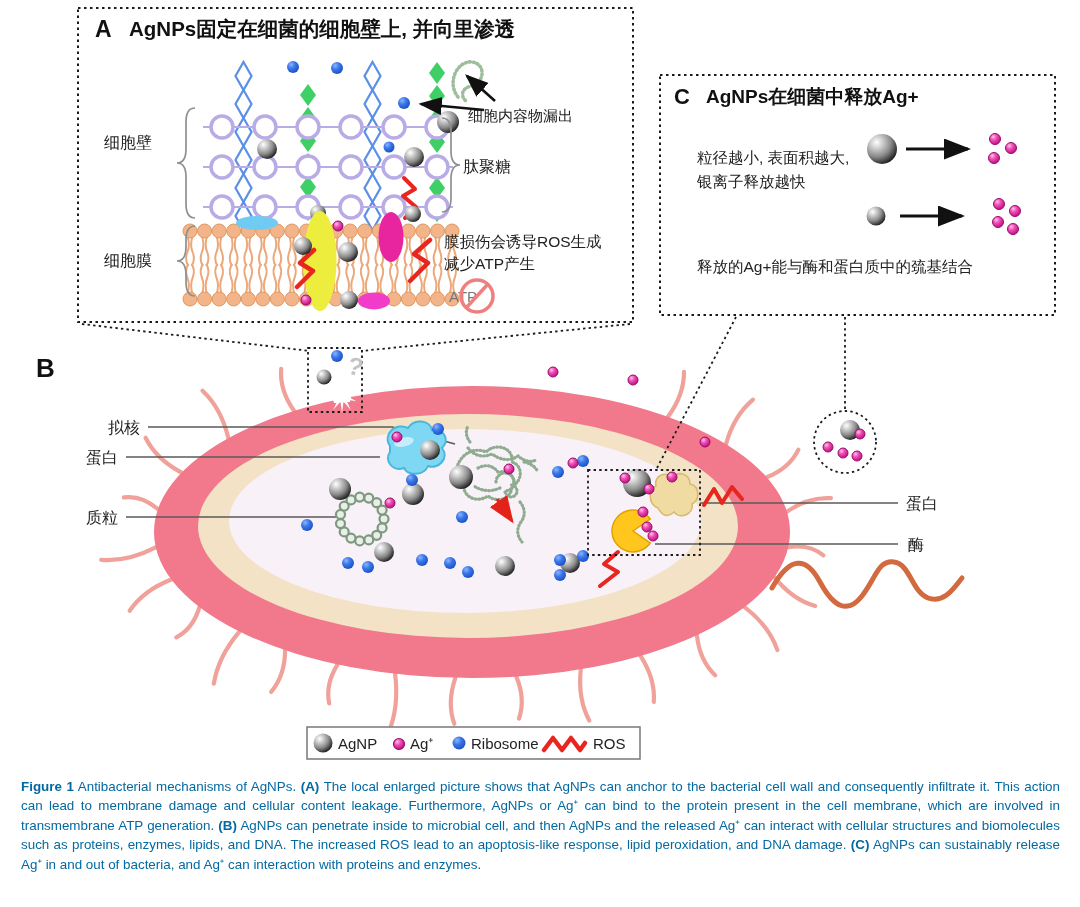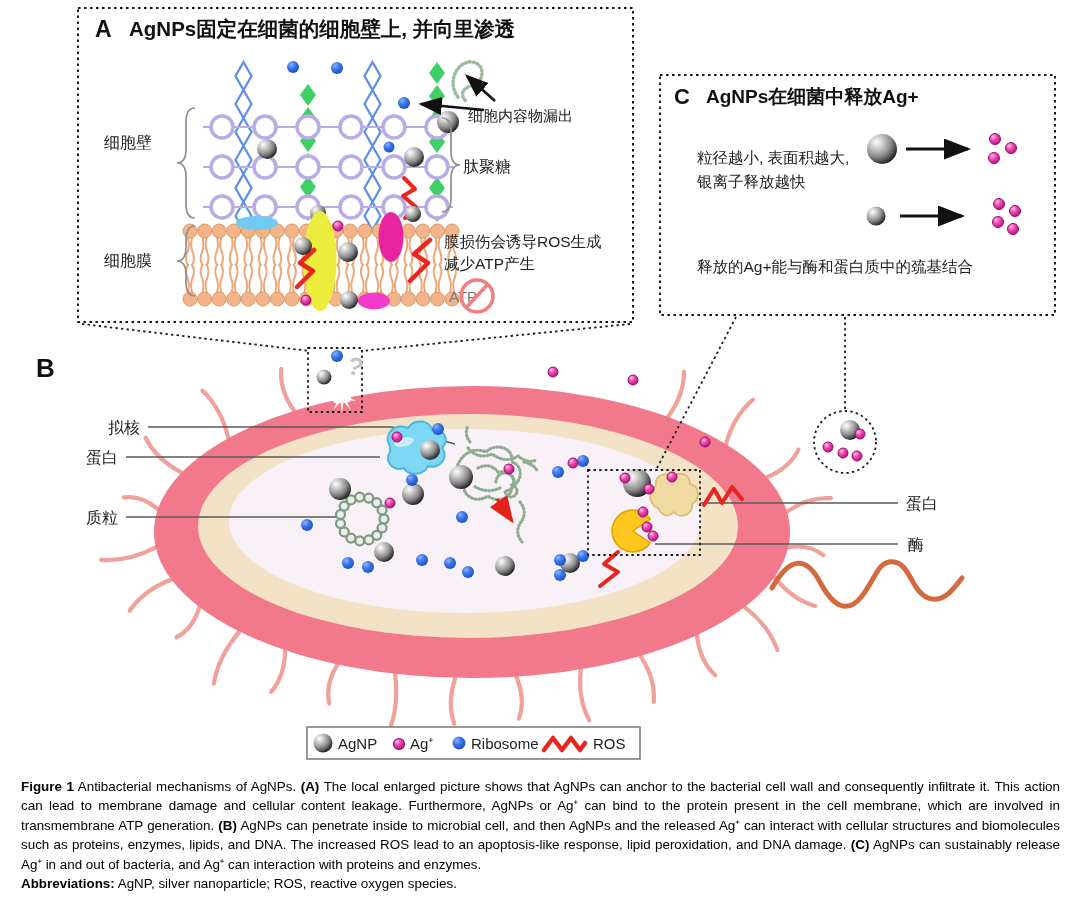--- a/index.html
+++ b/index.html
@@ -1,20 +1,20 @@
 <!DOCTYPE html>
 <html><head>
 <meta charset="utf-8">
 <style>
   html,body{margin:0;padding:0;background:#fff;}
   #page{position:relative;width:1080px;height:907px;background:#fff;overflow:hidden;
         font-family:"Liberation Sans",sans-serif;}
   svg text{font-family:"Liberation Sans",sans-serif;}
   #caption{position:absolute;left:0;top:777px;width:1080px;box-sizing:border-box;
-           padding:0 20px 0 21px;color:#000000;font-size:13.4px;line-height:1.45;}
+           padding:0 20px 0 21px;color:#0369a1;font-size:13.4px;line-height:1.45;}
   #caption p{margin:0;text-align:justify;}
   #caption p.abbrev{text-align:left;}
   .b{font-weight:bold;}
 </style>
 </head>
 <body>
 
 <div id="page">
 <svg width="1080" height="775" viewBox="0 0 1080 775">
   <defs>
@@ -437,15 +437,14 @@
     <text x="410" y="749" font-size="15" fill="#222">Ag⁺</text>
     <circle cx="459" cy="743" r="6.5" fill="url(#gRb)"></circle>
     <text x="471" y="749" font-size="15" fill="#222">Ribosome</text>
     <polyline points="544,750 553,738 562,750 571,738 580,750 585,743" fill="none" stroke="#E8251F" stroke-width="4.5" stroke-linejoin="round" stroke-linecap="round"></polyline>
     <text x="593" y="749" font-size="15" fill="#222">ROS</text>
   </g>
 </svg>
 
 <div id="caption">
   <p><span class="b">Figure 1</span><span> Antibacterial mechanisms of AgNPs. </span><span class="b">(A)</span><span> The local enlarged picture shows that AgNPs can anchor to the bacterial cell wall and consequently infiltrate it. This action can lead to membrane damage and cellular content leakage. Furthermore, AgNPs or Ag⁺ can bind to the protein present in the cell membrane, which are involved in transmembrane ATP generation. </span><span class="b">(B)</span><span> AgNPs can penetrate inside to microbial cell, and then AgNPs and the released Ag⁺ can interact with cellular structures and biomolecules such as proteins, enzymes, lipids, and DNA. The increased ROS lead to an apoptosis-like response, lipid peroxidation, and DNA damage. </span><span class="b">(C)</span><span> AgNPs can sustainably release Ag⁺ in and out of bacteria, and Ag⁺ can interaction with proteins and enzymes.</span></p>
-  <p class="abbrev"><span class="b">Abbreviations:</span><span> AgNP, silver nanoparticle; ROS, reactive oxygen species.</span></p>
 </div>
 </div>
 
 </body></html>

